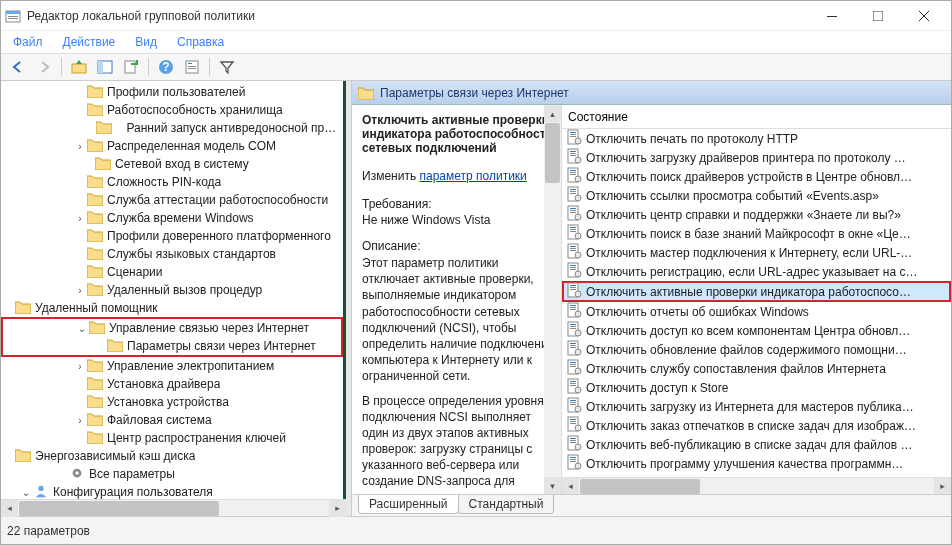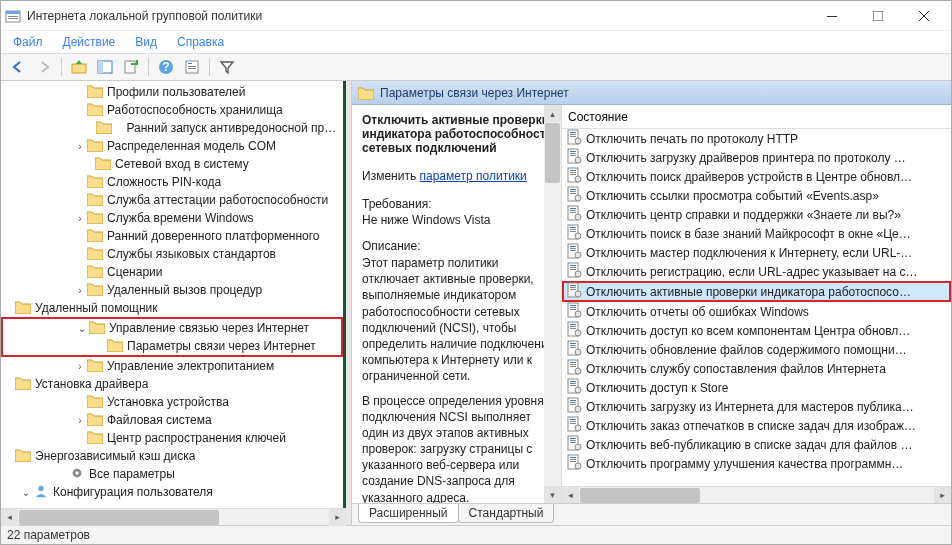--- a/index.html
+++ b/index.html
@@ -45,41 +45,41 @@
   .list-scroll { flex: 1; overflow: auto; position: relative; }
   .list-row { display: flex; align-items: center; height: 19px; padding: 0 4px; white-space: nowrap; }
   .list-row.selected { background:#cde8ff; border:2px solid #d4232a; height:21px; padding:0 2px;}
   .list-icon { width: 16px; height: 16px; margin-right: 4px; flex-shrink: 0; }
   .list-label { color: #222; overflow:hidden; text-overflow:ellipsis;}
 
   .tabs { height: 22px; display: flex; align-items: flex-start; padding-left: 6px; border-top: 1px solid #ccc; background:#f4f4f4;}
   .tab { padding: 2px 10px; border: 1px solid #bbb; border-top: none; margin-right: -1px; background: #f4f4f4; color:#333; border-radius: 0 0 4px 4px;}
   .tab.active { background: #fff; }
 
-  .statusbar { height: 19px; border-top: 1px solid #ccc; display: flex; align-items: center; padding: 0 6px; color:#333; background:#f4f4f4;}
+  .statusbar { height: 28px; border-top: 1px solid #ccc; display: flex; align-items: center; padding: 0 6px; color:#333; background:#f4f4f4;}
 
   .hscroll-track { height: 17px; background: #f0f0f0; display:flex; align-items:center; border-top:1px solid #ddd;}
   .hscroll-btn { width:17px; height:17px; display:flex; align-items:center; justify-content:center; background:#e4e4e4; color:#555; font-size:9px;}
   .hscroll-thumb { height:15px; background:#c4c4c4; border-radius:2px; margin:0 1px;}
 
   .vscroll-overlay { position:absolute; right:0; top:0; bottom:0; width:17px; background:#f0f0f0; display:flex; flex-direction:column;}
   .vscroll-overlay .hscroll-btn{width:17px;height:17px;}
   .vscroll-thumb{width:15px; background:#c4c4c4; margin:1px auto; border-radius:2px;}
 </style>
 </head>
 <body>
 
 <div class="titlebar">
   <svg class="app-icon" viewBox="0 0 16 16">
       <rect x="1" y="3" width="14" height="11" fill="#fff" stroke="#888"></rect>
       <rect x="1" y="3" width="14" height="3" fill="#6aa5e8"></rect>
       <rect x="3" y="8" width="10" height="1" fill="#888"></rect>
       <rect x="3" y="10" width="10" height="1" fill="#888"></rect>
     </svg>
-  <div class="title">Интернета локальной групповой политики</div>
+  <div class="title">Редактор локальной групповой политики</div>
   <div class="wincontrols">
     <div>
         <svg width="10" height="10">
           <rect y="5" width="10" height="1" fill="#333"></rect>
         </svg>
       </div>
     <div>
         <svg width="10" height="10">
           <rect x="0" y="0" width="10" height="10" fill="none" stroke="#333"></rect>
         </svg>
@@ -210,21 +210,21 @@
         <span><svg class="folder-icon" viewBox="0 0 16 14">
             <path d="M0 2 L5 2 L7 4 L16 4 L16 14 L0 14 Z" fill="#f9dd8b" stroke="#c9a227"></path>
           </svg></span>
         <span class="tree-label">Служба времени Windows</span>
       </div>
       <div class="tree-item" style="padding-left: 72px;">
         <span class="expander"></span>
         <span><svg class="folder-icon" viewBox="0 0 16 14">
             <path d="M0 2 L5 2 L7 4 L16 4 L16 14 L0 14 Z" fill="#f9dd8b" stroke="#c9a227"></path>
           </svg></span>
-        <span class="tree-label">Ранний доверенного платформенного</span>
+        <span class="tree-label">Профили доверенного платформенного</span>
       </div>
       <div class="tree-item" style="padding-left: 72px;">
         <span class="expander"></span>
         <span><svg class="folder-icon" viewBox="0 0 16 14">
             <path d="M0 2 L5 2 L7 4 L16 4 L16 14 L0 14 Z" fill="#f9dd8b" stroke="#c9a227"></path>
           </svg></span>
         <span class="tree-label">Службы языковых стандартов</span>
       </div>
       <div class="tree-item" style="padding-left: 72px;">
         <span class="expander"></span>
@@ -263,21 +263,21 @@
           <span class="tree-label">Параметры связи через Интернет</span>
         </div>
       </div>
       <div class="tree-item" style="padding-left: 72px;">
         <span class="expander">›</span>
         <span><svg class="folder-icon" viewBox="0 0 16 14">
             <path d="M0 2 L5 2 L7 4 L16 4 L16 14 L0 14 Z" fill="#f9dd8b" stroke="#c9a227"></path>
           </svg></span>
         <span class="tree-label">Управление электропитанием</span>
       </div>
-      <div class="tree-item" style="">
+      <div class="tree-item" style="padding-left: 72px;">
         <span class="expander"></span>
         <span><svg class="folder-icon" viewBox="0 0 16 14">
             <path d="M0 2 L5 2 L7 4 L16 4 L16 14 L0 14 Z" fill="#f9dd8b" stroke="#c9a227"></path>
           </svg></span>
         <span class="tree-label">Установка драйвера</span>
       </div>
       <div class="tree-item" style="padding-left: 72px;">
         <span class="expander"></span>
         <span><svg class="folder-icon" viewBox="0 0 16 14">
             <path d="M0 2 L5 2 L7 4 L16 4 L16 14 L0 14 Z" fill="#f9dd8b" stroke="#c9a227"></path>

